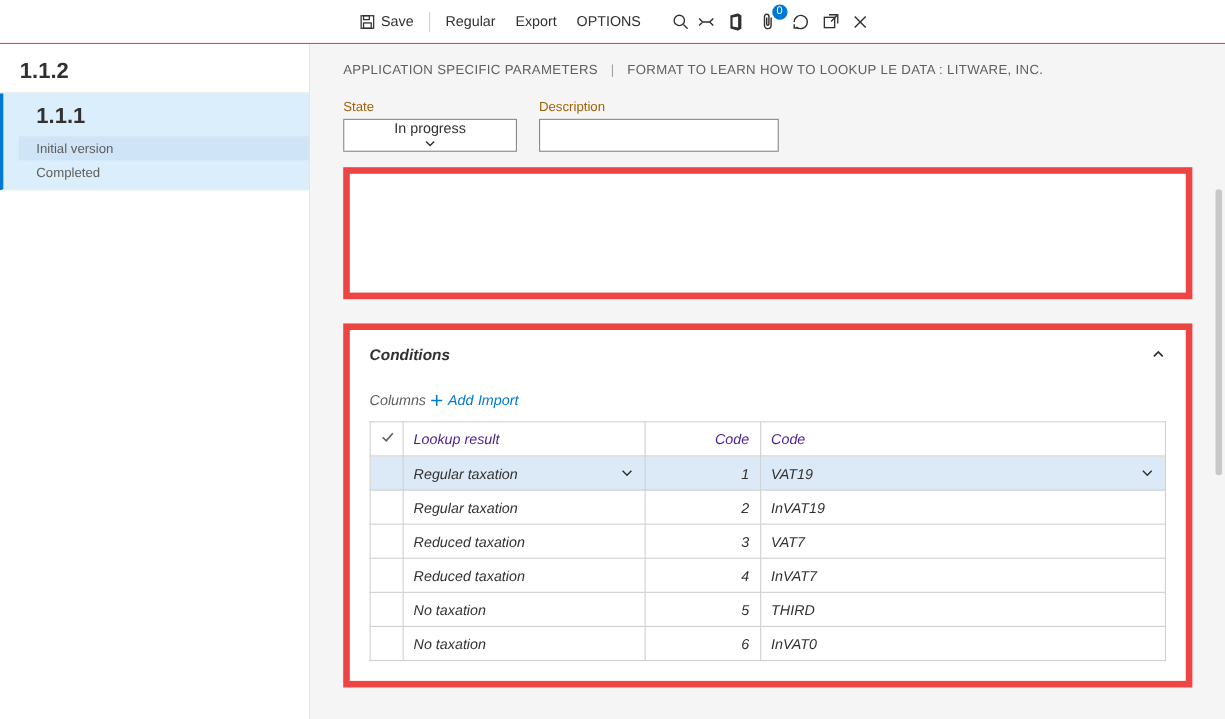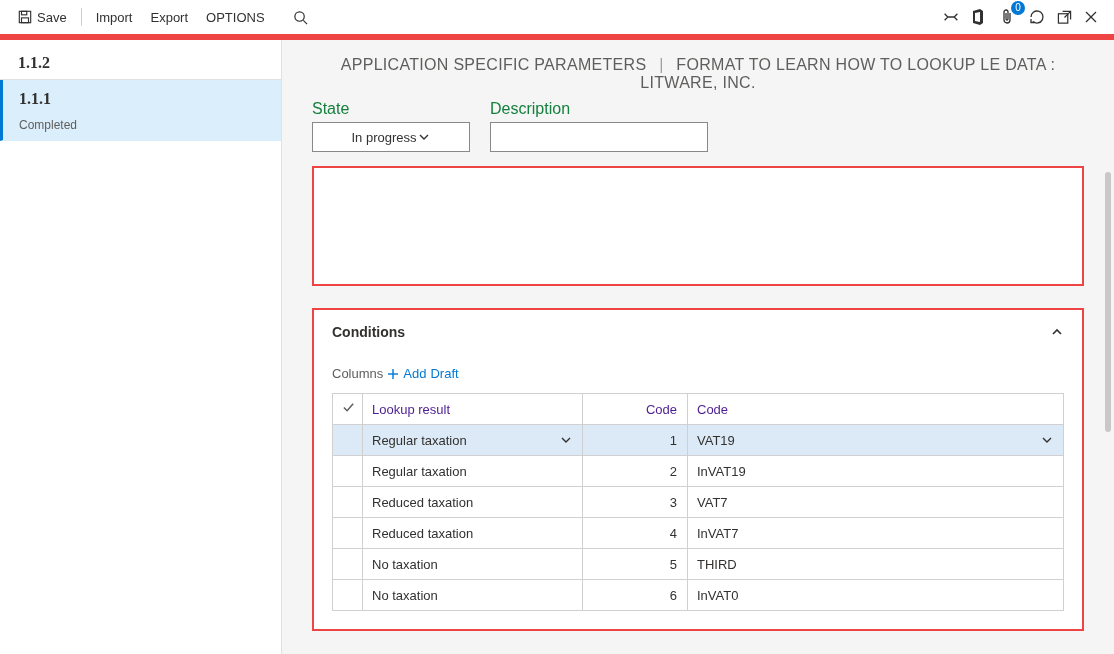--- a/index.html
+++ b/index.html
@@ -1,48 +1,48 @@
 <!DOCTYPE html>
 <html><head>
 <meta charset="utf-8">
 <style>
   * { box-sizing: border-box; margin:0; padding:0; font-family: "Segoe UI", Arial, sans-serif; }
   body { background:#fff; width:1114px; height:654px; overflow:hidden; position:relative; color:#323130;}
   
-  .toolbar { height:40px; border-bottom:6px solid #ef4444; display:flex; align-items:center; padding:0 10px; font-size:13px; color:#323130; justify-content:space-between;}
+  .toolbar { height:40px; border-bottom:1px solid #ef4444; display:flex; align-items:center; padding:0 10px; font-size:13px; color:#323130; justify-content:center;}
   .toolbar-left { display:flex; align-items:center; gap:2px;}
   .tb-btn { display:flex; align-items:center; padding:4px 8px; cursor:pointer; gap:5px;}
   .tb-sep { width:1px; height:18px; background:#d0d0d0; margin:0 4px;}
   .toolbar-right { display:flex; align-items:center; gap:12px; padding-right:6px;}
   .ico { display:inline-flex; align-items:center; justify-content:center; }
   .badge-wrap { position:relative; display:inline-flex; align-items:center; justify-content:center; width:20px; height:20px;}
   .badge { position:absolute; top:-6px; right:-8px; background:#0078d4; color:#fff; font-size:10px; border-radius:8px; min-width:14px; height:14px; line-height:14px; text-align:center; padding:0 3px;}
   
   .body { display:flex; height:calc(100% - 40px);}
   .left-pane { width:282px; border-right:1px solid #e1e1e1; background:#fff; overflow:auto;}
   .ver-block { border-bottom:1px solid transparent;}
-  .ver-head { font-size:16px; font-weight:600; padding:14px 18px 6px 18px;font-family:Liberation Serif, serif;}
+  .ver-head { font-size:20px; font-weight:600; padding:14px 18px 6px 18px;}
   .ver-status { font-size:12px; color:#605e5c; padding:0 18px 10px 18px;}
-  .ver-sel { background:#dbeefb; border-left:3px solid #0078d4;}
+  .ver-sel { background:#dbeefb; border-left:3px solid #0078d4;padding-left:14px;}
   .ver-sel .ver-head { padding-left:16px; }
   .ver-divider { height:1px; background:#e1e1e1; margin:0;}
   .ver-meta { font-size:12px; color:#605e5c; padding:4px 18px; }
   .ver-sel .ver-meta { background:#cfe4f6; padding-left:16px;}
   .ver-sel .ver-meta.last { background:#dbeefb;}
   
   .main { flex:1; background:#f5f5f5; position:relative; overflow:hidden; padding:0;}
   .main-inner { padding:16px 30px 0 30px; height:100%; overflow-y:hidden; }
-  .breadcrumb { font-size:16px; color:#605e5c; letter-spacing:0.3px; margin-bottom:8px;text-align:center;}
+  .breadcrumb { font-size:12px; color:#605e5c; letter-spacing:0.3px; margin-bottom:20px;}
   .breadcrumb .sep { margin:0 8px; color:#a0a0a0;}
   .fields-row { display:flex; gap:20px; margin-bottom:14px;}
-  .fld label { font-size:16px; color:#15803d; display:block; margin-bottom:4px;}
-  .select { width:158px; height:30px; border:1px solid #8a8886; background:#fff; display:flex; align-items:center; justify-content:center; padding:0 16px; font-size:13px; cursor:pointer;}
+  .fld label { font-size:12px; color:#a16207; display:block; margin-bottom:4px;}
+  .select { width:158px; height:30px; border:1px solid #8a8886; background:#fff; display:flex; align-items:center; justify-content:flex-end; padding:0 0; font-size:13px; cursor:pointer;flex-direction:column;}
   .txtin { width:218px; height:30px; border:1px solid #8a8886; background:#fff; padding:0 8px; font-size:13px;}
   
-  .card { background:#fff; border:2px solid #ef4444; margin-bottom:20px;}
+  .card { background:#fff; border:6px solid #ef4444; margin-bottom:20px;font-style:italic;}
   .card.blank { height:120px; margin-bottom:22px;}
   .card-head { display:flex; align-items:center; justify-content:space-between; padding:14px 18px; font-size:14px; font-weight:600; cursor:pointer;}
   .card-body { padding:8px 18px 18px 18px;}
   .cb-toolbar { display:flex; gap:4px; align-items:center; font-size:13px; margin:4px 0 12px 0;}
   .cb-link { color:#605e5c; cursor:default;}
   .cb-action { color:#0078d4; cursor:pointer; display:inline-flex; align-items:center; gap:4px;}
   
   table.grid { width:100%; border-collapse:collapse; table-layout:fixed;}
   .grid th, .grid td { border:1px solid #d0d0d0; font-size:13px; padding:6px 9px; text-align:left; height:31px;}
   .grid th { background:#fff; font-weight:400; color:#4c1d95;}
@@ -67,21 +67,21 @@
         <svg width="14" height="14" viewBox="0 0 16 16" fill="none" stroke="#323130" stroke-width="1.3">
             <rect x="1.5" y="1.5" width="13" height="13"></rect>
             <rect x="4" y="1.5" width="6" height="4"></rect>
             <rect x="4" y="9" width="8" height="5.5"></rect>
           </svg>
       </span>
       <span>Save</span>
     </div>
     <div class="tb-sep"></div>
     <div class="tb-btn">
-        <span>Import</span>
+        <span>Regular</span>
       </div>
     <div class="tb-btn">
         <span>Export</span>
       </div>
     <div class="tb-btn">
         <span>OPTIONS</span>
       </div>
     <div class="tb-btn" style="margin-left:10px;">
       <span class="ico">
         <svg width="15" height="15" viewBox="0 0 16 16" fill="none" stroke="#323130" stroke-width="1.3">
@@ -132,20 +132,21 @@
 
 <div class="body">
 
   <div class="left-pane">
     <div class="ver-block">
       <div class="ver-head">1.1.2</div>
     </div>
     <div class="ver-divider"></div>
     <div class="ver-block ver-sel">
       <div class="ver-head" style="padding-top:10px;">1.1.1</div>
+      <div class="ver-meta">Initial version</div>
       <div class="ver-meta last" style="padding-bottom:8px;">Completed</div>
     </div>
   </div>
 
   <div class="main">
     <div class="main-inner">
       <div class="breadcrumb">
         <span>APPLICATION SPECIFIC PARAMETERS</span>
         <span class="sep">|</span>
         <span>FORMAT TO LEARN HOW TO LOOKUP LE DATA : LITWARE, INC.</span>
@@ -179,21 +180,21 @@
         <div class="card-body">
           <div class="cb-toolbar">
             <span class="cb-link">Columns</span>
             <span class="cb-action">
               <svg width="12" height="12" viewBox="0 0 12 12" stroke="#0078d4" stroke-width="1.4">
                   <line x1="6" y1="1" x2="6" y2="11"></line>
                   <line x1="1" y1="6" x2="11" y2="6"></line>
                 </svg>
               <span>Add</span>
             </span>
-            <span class="cb-action">Draft</span>
+            <span class="cb-action">Import</span>
           </div>
 
           <table class="grid">
             <colgroup>
                 <col class="chk-col">
                 <col class="lookup-col">
                 <col class="line-col">
                 <col>
               </colgroup>
             <thead>

